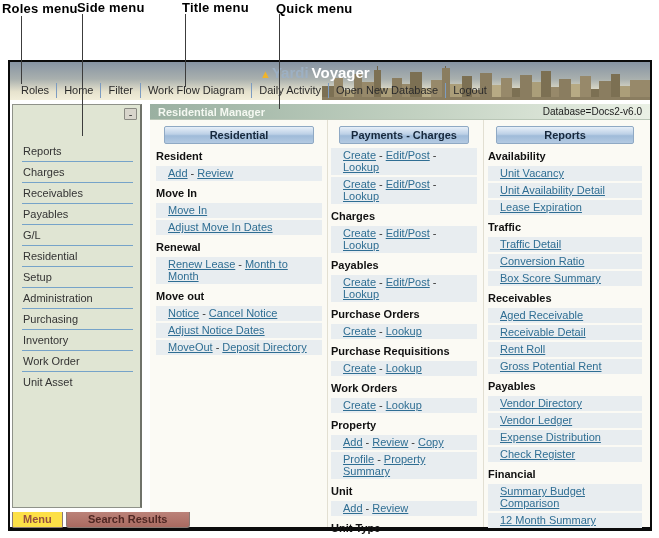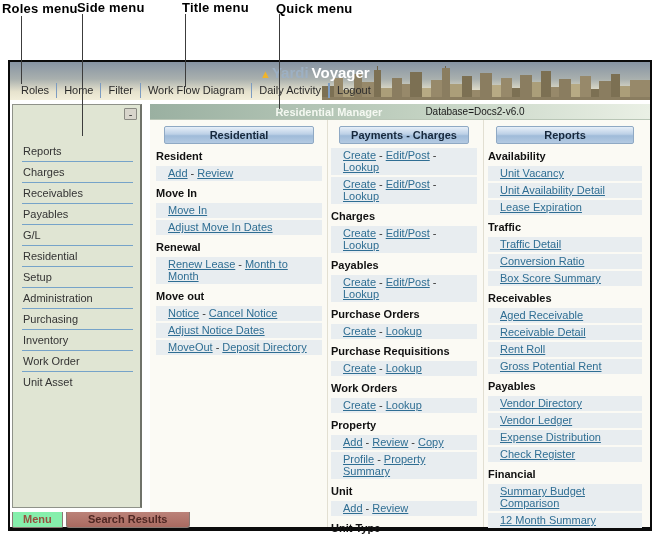--- a/index.html
+++ b/index.html
@@ -35,30 +35,30 @@
               font-size:11px; line-height:8px; text-align:center; padding:0; color:#333; cursor:pointer;
               font-family:"Liberation Sans", sans-serif; }
   .side-items { position:absolute; top:36px; left:9px; right:7px; }
   .side-item { font-size:11px; color:#333; padding:4px 0 3px 1px; cursor:pointer; line-height:13px; }
   .side-underline { height:1px; background:#76a3c9; }
 
   
   .tabs { position:absolute; left:2px; top:450px; height:16px; display:flex; z-index:3; }
   .tab { font-size:11px; line-height:14px; padding:0 10px 1px; border:1px solid #8a7a74; border-top:none;
          cursor:pointer; font-weight:bold; }
-  .tab.active   { background:#86efac; color:#96503f; border-radius:0 0 2px 2px; }
+  .tab.active   { background:#fde047; color:#96503f; border-radius:0 0 2px 2px; }
   .tab.inactive { background:linear-gradient(#bb8279, #a96a60); color:#4f2723; margin-left:3px;
                   border-radius:0 0 3px 3px; min-width:102px; text-align:center; }
 
   
   .content { position:absolute; left:140px; top:42px; width:500px; height:423px; background:#fbfaf4; }
   .titlebar { position:absolute; left:0; top:0; width:100%; height:16px; box-sizing:border-box;
               background:linear-gradient(90deg, #9ab0a1, #c3d2c2 55%, #eaf0e5);
               border-bottom:1px solid #b9c6b6;
-              display:flex; justify-content:center; align-items:center; padding:0 8px; }
+              display:flex; justify-content:space-between; align-items:center; padding:0 8px; }
   .titlebar-title { color:#f4f8f1; font-weight:bold; font-size:11px; }
   .titlebar-db { color:#1a1a1a; font-size:10px;margin-left:43px; }
   .columns { position:absolute; left:0; top:16px; right:0; bottom:0; }
   .col-divider { position:absolute; top:0; bottom:0; width:1px; background:#e2dfd2; }
   .column { position:absolute; top:6px; }
   .column-0 { left:6px;   width:166px; }
   .column-1 { left:181px; width:146px; }
   .column-2 { left:338px; width:154px; }
   .col-header { height:16px; margin:0 8px 4px; line-height:16px; text-align:center;
                 background:linear-gradient(#e7eff8, #bcd0e6 45%, #9fbbd9 55%, #b4cae2);
@@ -131,20 +131,21 @@
           <span class="menu-item">Roles</span>
           <span class="menu-sep"></span>
           <span class="menu-item">Home</span>
           <span class="menu-sep"></span>
           <span class="menu-item">Filter</span>
           <span class="menu-sep"></span>
           <span class="menu-item">Work Flow Diagram</span>
           <span class="menu-sep"></span>
           <span class="menu-item">Daily Activity</span>
           <span class="menu-sep"></span>
+          <span class="menu-item">Open New Database</span>
           <span class="menu-sep"></span>
           <span class="menu-item">Logout</span>
         </div>
     </div>
 
     <div class="sidebar">
       <button class="minimize">-</button>
       <div class="side-items" id="side-items">
           <div class="side-item">Reports</div>
           <div class="side-underline"></div>

